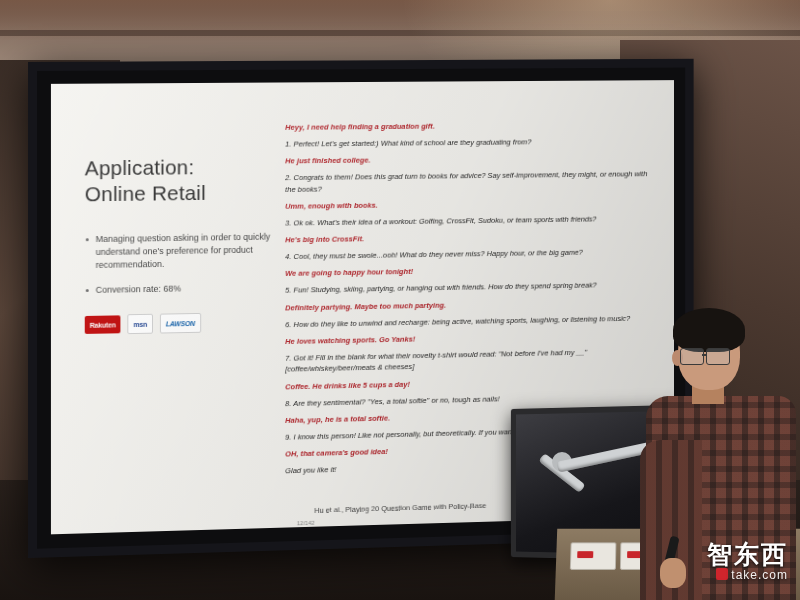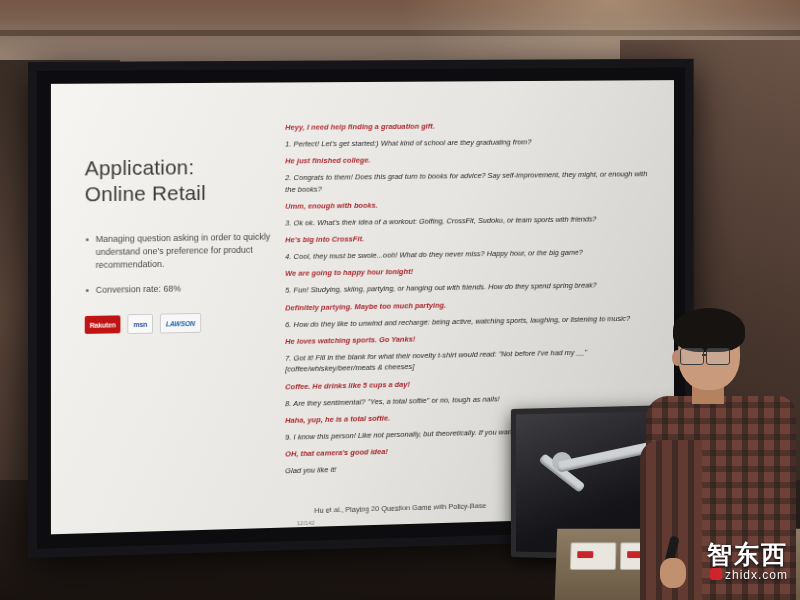--- a/index.html
+++ b/index.html
@@ -471,17 +471,17 @@
     <div class="p-glasses-bridge"></div>
     <div class="p-arm">
       <div class="p-mic-stick"></div>
       <div class="p-hand"></div>
     </div>
   </div>
 
   <div id="watermark">
     <div class="wm-cn">智东西</div>
     <div class="wm-url">
-      <span class="wm-dot"></span><span>zhidx.com</span>
+      <span class="wm-dot"></span><span>take.com</span>
     </div>
   </div>
 
 </div>
 
 </body></html>

